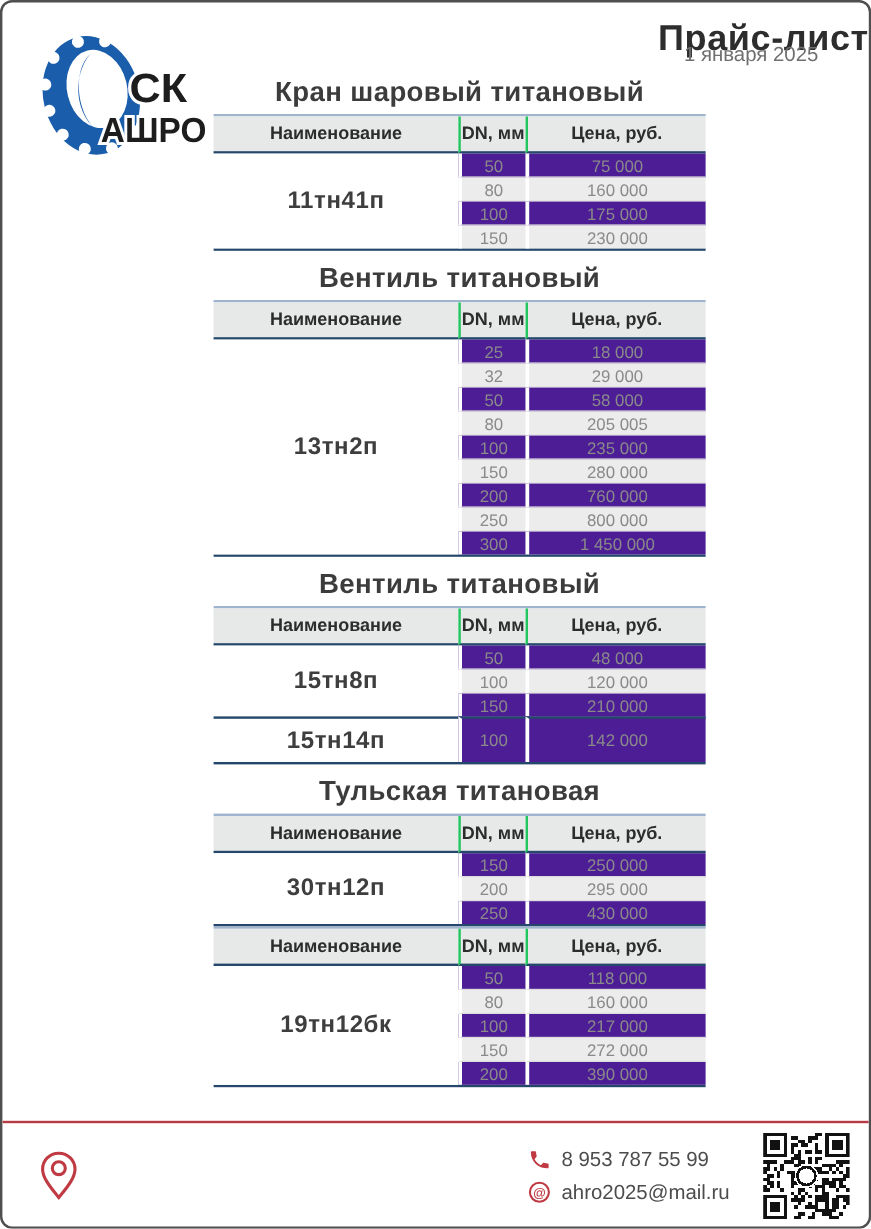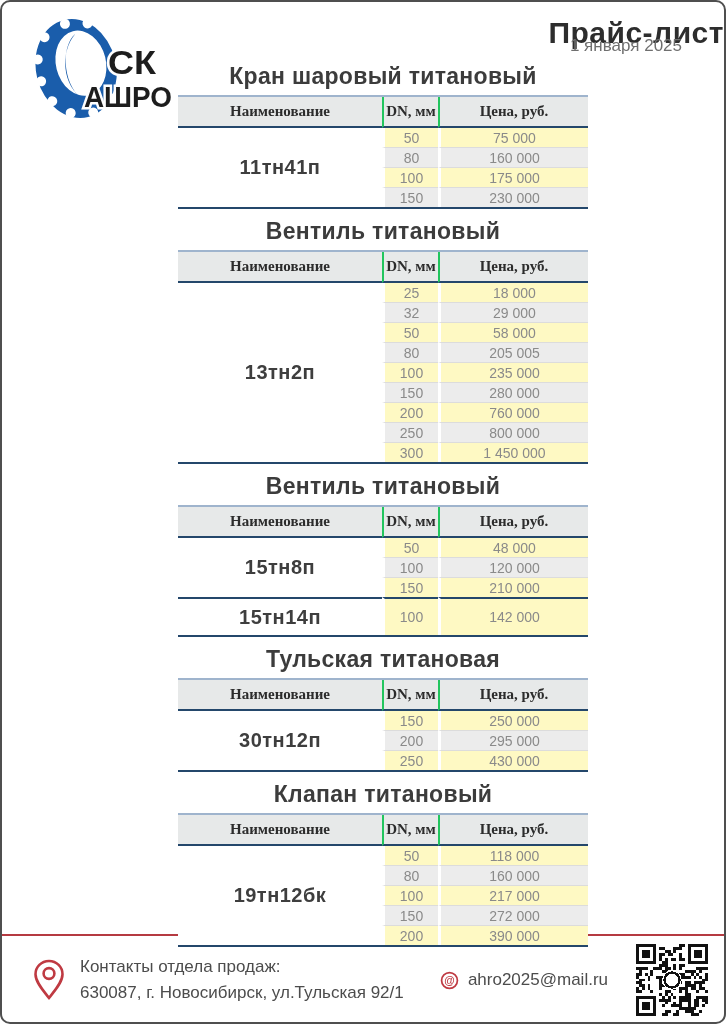--- a/index.html
+++ b/index.html
@@ -13,41 +13,41 @@
     box-sizing:border-box; border:2px solid #4f4f4f; border-radius:10px;
     background:#fff; overflow:hidden;
   }
   
   .header { position:relative; height:52px; }
   .page-title {
     text-align:right; font-size:30px; font-weight:700; color:#2d2d2d;
     padding-top:14px; letter-spacing:0.5px;
   }
   .date { position:absolute; right:42px; top:34px; font-size:17px; color:#6f6f6f; }
-  .logo { position:absolute; left:18px; top:10px; width:160px; height:112px; z-index:3; }
+  .logo { position:absolute; left:18px; top:21px; width:160px; height:112px; z-index:3; }
   
   .sections { position:relative; margin-left:176px; width:410px; z-index:2; }
   .section-title {
     text-align:center; font-size:23px; font-weight:600; color:#3c3c3c;
     margin:9px 0 5px 0; letter-spacing:0.3px;
   }
   table.price {
     width:410px; border-collapse:separate; border-spacing:0;
     border-top:2px solid #9fb4cd; border-bottom:2px solid #24476b;
     table-layout:fixed;
   }
   col.c-name { width:204px; } col.c-dn { width:56px; } col.c-price { width:150px; }
   th {
     background:#e7e9e9; height:29px; font-size:15px; font-weight:700; color:#2c2c2c;
-    border-bottom:2px solid #24476b; padding:0; text-align:center;font-family:Liberation Serif, serif;
+    border-bottom:2px solid #24476b; padding:0; text-align:center;
   }
   th + th { border-left:2px solid #22c55e; }
   td {
     height:19px; padding:0; font-size:14px; color:#8a8a8a; text-align:center;
-    border-bottom:1px solid #dcdcdc; background:#fef9c3;
+    border-bottom:1px solid #dcdcdc; background:#4c1d95;
   }
   td.dn, td.price { border-left:3px solid #fff; }
   td.alt { background:#ececec; }
   td.group-end { border-bottom:none; }
   tr.group-start td { border-top:2px solid #24476b; }
   td.name-cell {
     background:#fff; font-size:20px; font-weight:800; color:#3e3e3e;
     border-bottom:none; letter-spacing:0.5px;
   }
   td.tall { height:36px; }
@@ -256,21 +256,20 @@
             </tr>
             <tr>
               <td class="dn group-end">250</td>
               <td class="price group-end">430 000</td>
             </tr>
           </tbody>
       </table>
     </div>
 
     <div class="section">
-      <div class="section-title">Клапан титановый</div>
       <table class="price">
         <colgroup>
             <col class="c-name">
             <col class="c-dn">
             <col class="c-price">
           </colgroup>
         <thead>
           <tr>
             <th>Наименование</th>
             <th>DN, мм</th>
@@ -306,26 +305,30 @@
 
   <div class="red-line"></div>
   <div class="footer">
     <div class="addr">
       <span class="icon">
         <svg width="34" height="44" viewBox="0 0 34 44">
           <path d="M17 3 C9.3 3 3.5 9 3.5 16.3 C3.5 24 11 32.5 17 40 C23 32.5 30.5 24 30.5 16.3 C30.5 9 24.7 3 17 3 Z" fill="none" stroke="#bf3a42" stroke-width="2.6"></path>
           <circle cx="17" cy="15.5" r="5.4" fill="none" stroke="#bf3a42" stroke-width="2.6"></circle>
         </svg>
       </span>
-      <div class="addr-text">
-        <div>Контакты отдела продаж:</div>
-        <div>630087, г. Новосибирск, ул.Тульская 92/1</div>
+    </div>
+    <div class="contacts">
+      <div class="contact-row">
+        <span class="icon">
+          <svg width="19" height="19" viewBox="0 0 24 24">
+            <path fill="#bf3a42" d="M6.6 10.8c1.5 3 3.9 5.4 6.9 6.9l2.3-2.3c.3-.3.7-.4 1.1-.2 1.2.4 2.5.6 3.8.6.6 0 1 .4 1 1V20c0 .6-.4 1-1 1C10.4 21 3 13.6 3 4c0-.6.4-1 1-1h3.5c.6 0 1 .4 1 1 0 1.3.2 2.6.6 3.8.1.4 0 .8-.2 1.1l-2.3 2.9z"></path>
+          </svg>
+        </span>
+        <span>8 953 787 55 99</span>
       </div>
-    </div>
-    <div class="contacts">
       <div class="contact-row">
         <span class="icon">
           <svg width="19" height="19" viewBox="0 0 24 24">
             <circle cx="12" cy="12" r="10" fill="none" stroke="#bf3a42" stroke-width="2.2"></circle>
             <text x="12" y="16.6" font-size="13.5" font-weight="700" fill="#bf3a42" text-anchor="middle">@</text>
           </svg>
         </span>
         <span>ahro2025@mail.ru</span>
       </div>
     </div>

